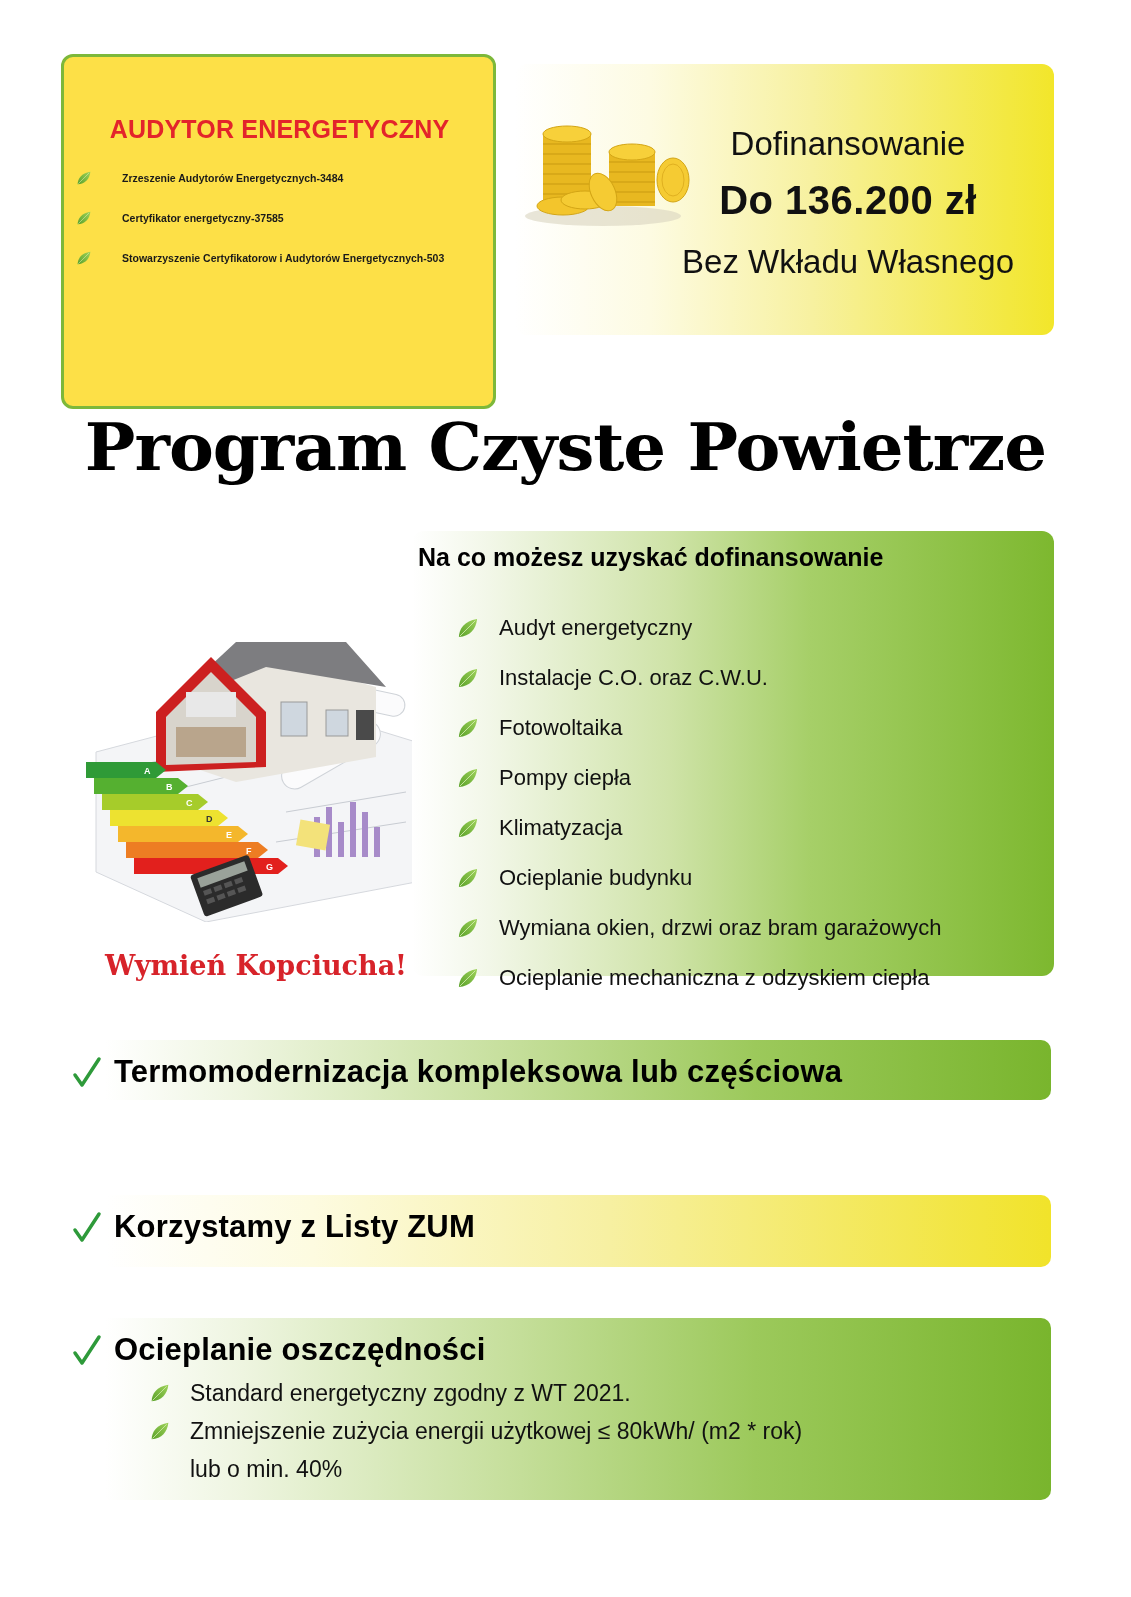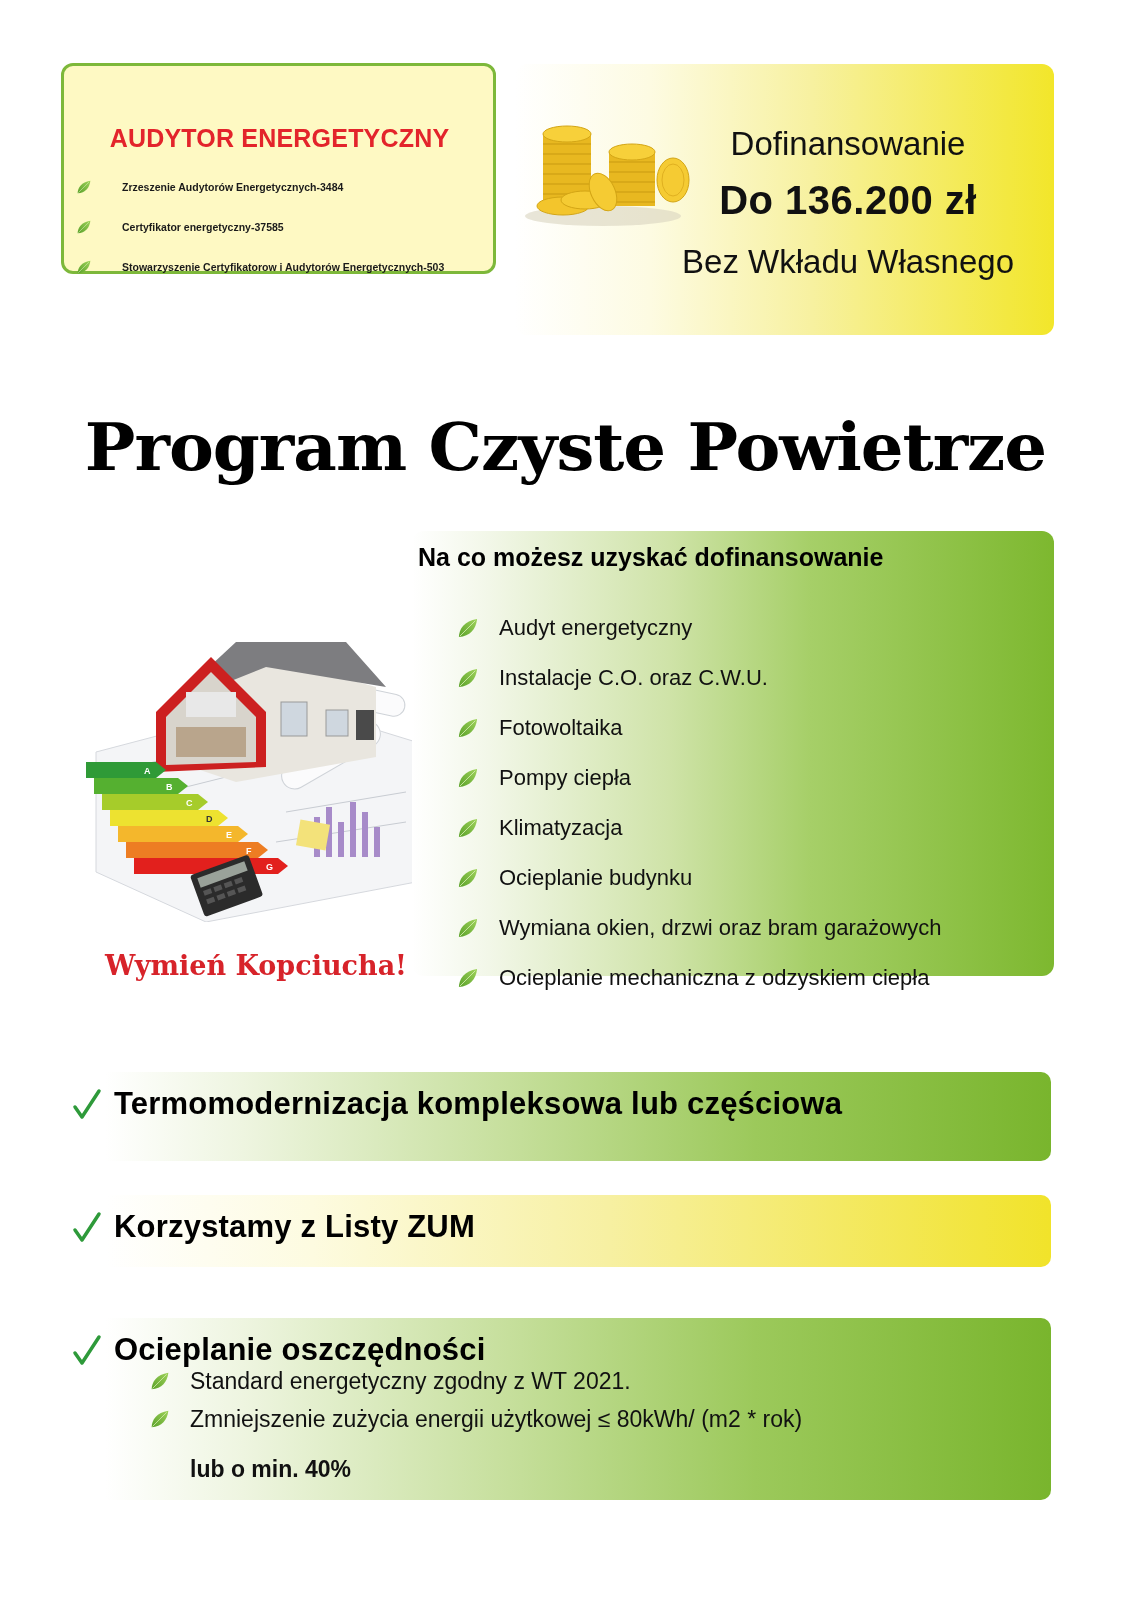--- a/index.html
+++ b/index.html
@@ -1,22 +1,22 @@
 <!DOCTYPE html>
 <html><head>
   <meta charset="utf-8">
   <style>
     * { box-sizing: border-box; margin: 0; padding: 0; }
     html, body { width: 1131px; height: 1597px; background: #ffffff; overflow: hidden; }
     body { position: relative; font-family: "Liberation Sans", sans-serif; color: #111; }
 
     
     .auditor-card {
-      position: absolute; left: 61px; top: 63px; width: 435px; height: 211px;
-      border: 3px solid #7db83a; border-radius: 12px; background: #fef9c3;
+      position: absolute; left: 61px; top: 54px; width: 435px; height: 355px;
+      border: 3px solid #7db83a; border-radius: 12px; background: #fde047;
       padding: 58px 10px 0 12px;
     }
     .auditor-title {
       font-family: "Liberation Sans", sans-serif; font-weight: 700;
       color: #e3242b; font-size: 25px; letter-spacing: 0.2px; text-align: center;
       white-space: nowrap;
     }
     .auditor-list { margin-top: 14px; list-style: none; }
     .auditor-list li {
       display: flex; align-items: center; height: 40px;
@@ -67,37 +67,37 @@
       font-family: "DejaVu Serif", serif; font-weight: 700; font-size: 27px; color: #d7232a;
       white-space: nowrap;
     }
 
     
     .bar {
       position: absolute; left: 66px; width: 985px; border-radius: 10px;
     }
     .bar.green { background: linear-gradient(90deg, #ffffff 0%, #ffffff 4%, #eef5e0 18%, #c6df9c 45%, #9cc95b 70%, #79b52d 100%); }
     .bar.yellow { background: linear-gradient(90deg, #ffffff 0%, #ffffff 4%, #fdfbe0 25%, #f7f0a2 55%, #f1e32a 100%); }
-    .bar-1 { top: 1072px; height: 89px; }
+    .bar-1 { top: 1040px; height: 60px; }
     .bar-2 { top: 1195px; height: 72px; }
     .bar-3 { top: 1318px; height: 182px; }
     .bar-head {
       position: absolute; left: 6px; display: flex; align-items: center; white-space: nowrap;
     }
     .check { width: 30px; height: 32px; margin-right: 12px; }
     .bar-label { font-size: 31px; font-weight: 700; color: #000; letter-spacing: 0.2px; }
     .bar-1 .bar-head { top: 14px; }
     .bar-2 .bar-head { top: 14px; }
     .bar-3 .bar-head { top: 14px; }
-    .extra-list { position: absolute; left: 84px; top: 44px; list-style: none; text-align: center; }
+    .extra-list { position: absolute; left: 84px; top: 56px; list-style: none; text-align: center; }
     .extra-list li {
       display: flex; align-items: center; height: 38px; font-size: 23px; color: #111; white-space: nowrap;
     }
     .extra-list li .leaf { width: 20px; height: 20px; margin-right: 20px; }
-    .extra-cont { position: absolute; left: 124px; top: 132px; font-size: 23px; color: #111; white-space: nowrap; line-height: 38px; font-weight: bold; }
+    .extra-cont { position: absolute; left: 124px; top: 132px; font-size: 23px; color: #111; white-space: nowrap; line-height: 38px; }
   </style>
 </head>
 <body>
 
 <svg width="0" height="0" style="position:absolute">
   <defs>
     <linearGradient id="leafGrad" x1="0" y1="1" x2="1" y2="0">
       <stop offset="0" stop-color="#5aa12a"></stop>
       <stop offset="1" stop-color="#9fd35a"></stop>
     </linearGradient>

